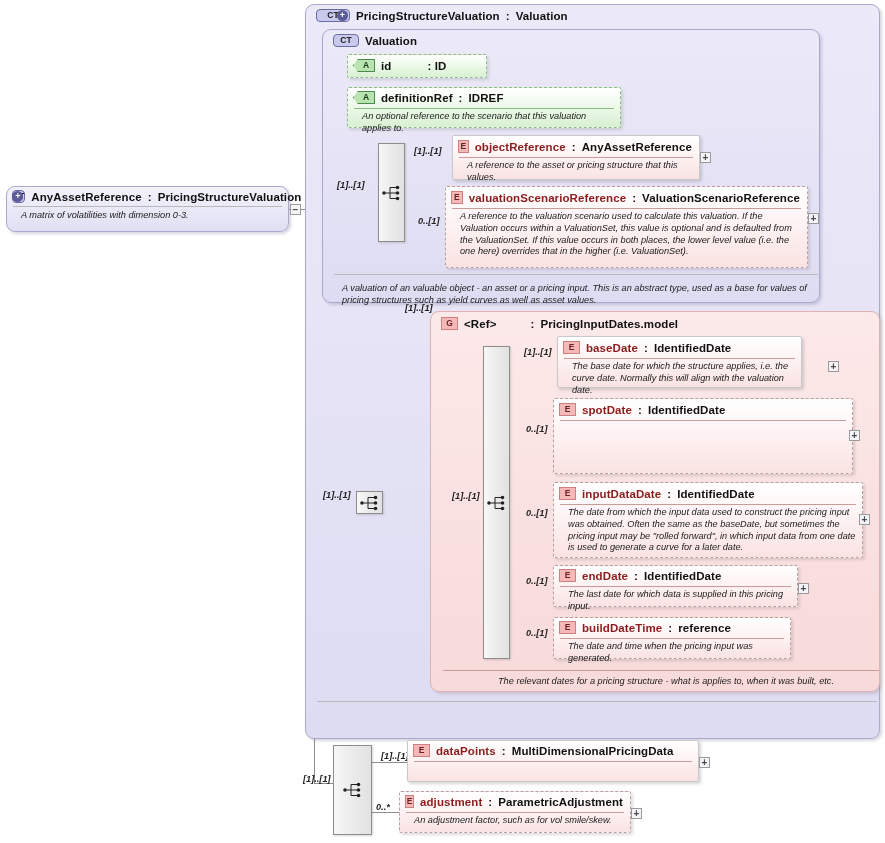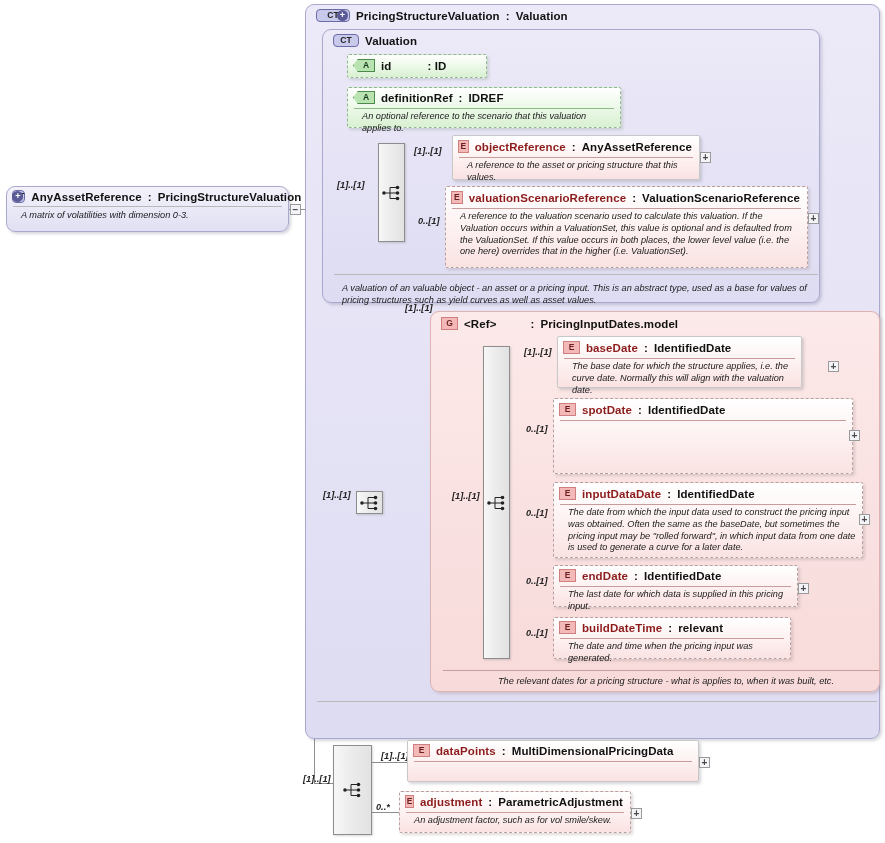--- a/index.html
+++ b/index.html
@@ -287,21 +287,21 @@
     <div class="doc" style="padding-top:2px;">The last date for which data is supplied in this pricing input.</div>
   </div>
   <div class="tgl" style="left:798px;top:583px;">+</div>
 
   <div class="card" style="left:526px;top:628px;">0..[1]</div>
   <div class="node leaf pinkbg leaf-dash" style="left:553px;top:617px;width:238px;height:42px;border-radius:2px;">
     <div class="hdr" style="padding-top:3px;">
       <span class="badge b-e">E</span>
       <span class="nm nm-pink">buildDateTime</span>
       <span class="ty nm-dark">:</span>
-      <span class="ty nm-dark">relevant</span>
+      <span class="ty nm-dark">reference</span>
     </div>
     <div class="sep sep-pink" style="margin-top:1px;"></div>
     <div class="doc" style="padding-top:2px;">The date and time when the pricing input was generated.</div>
   </div>
 
   <div class="seqbox" style="left:333px;top:745px;width:39px;height:90px;">
     <svg width="20" height="16" viewBox="0 0 20 16">
       <circle cx="2" cy="8" r="1.8" fill="#222"></circle>
       <line x1="3.5" y1="8" x2="8" y2="8" stroke="#222" stroke-width="1"></line>
       <line x1="8" y1="2.5" x2="8" y2="13.5" stroke="#222" stroke-width="1"></line>

